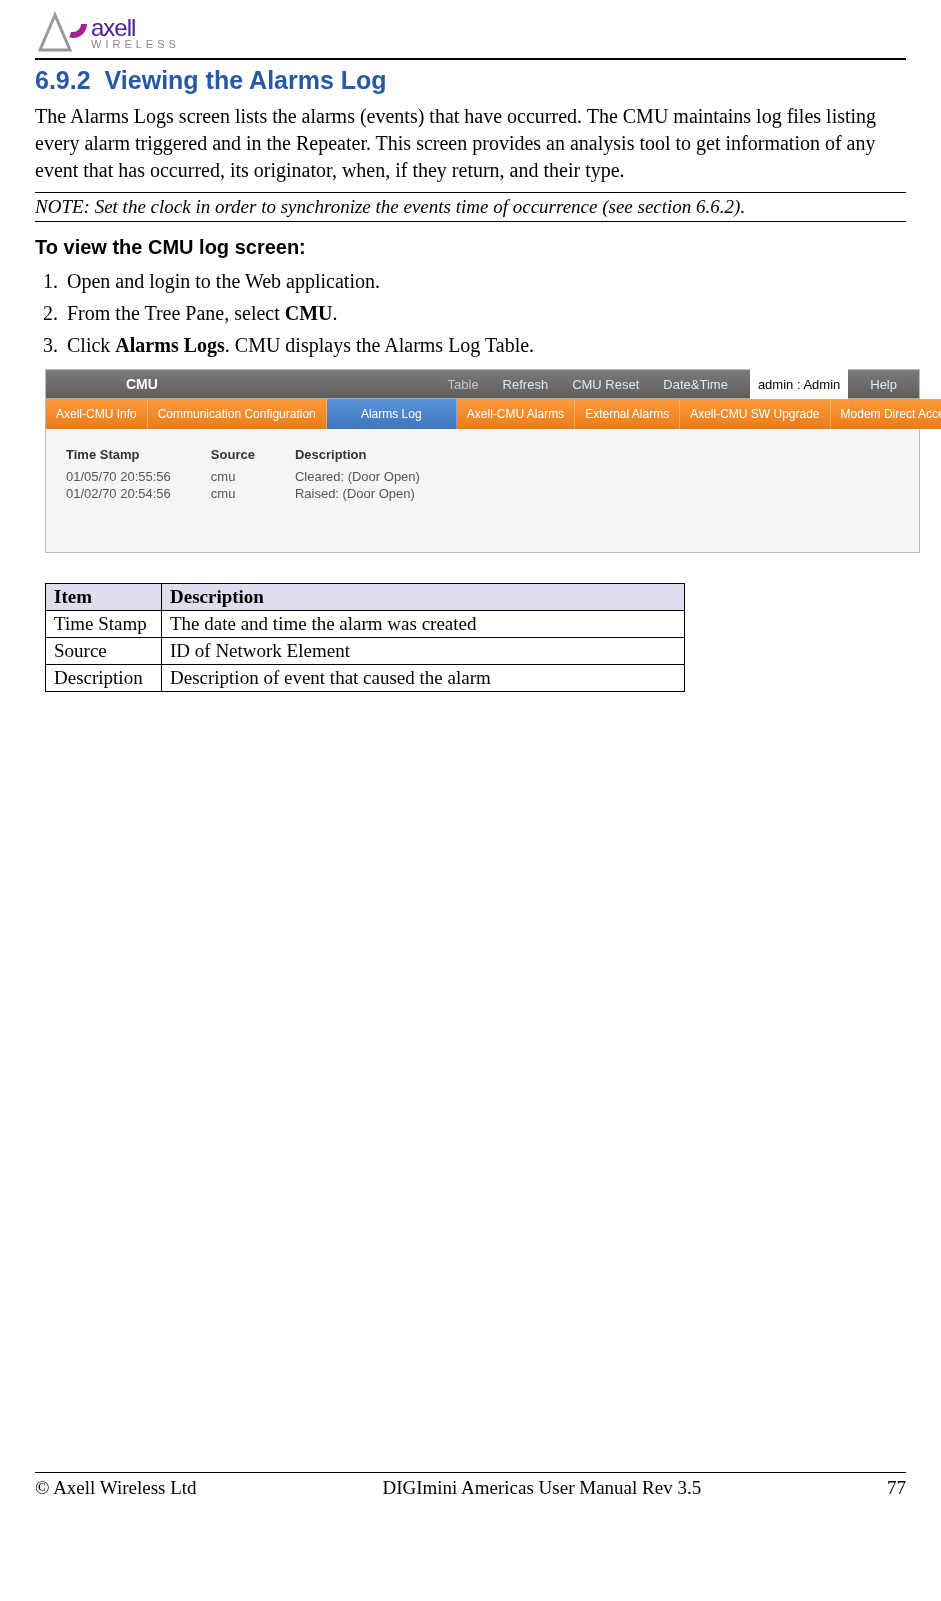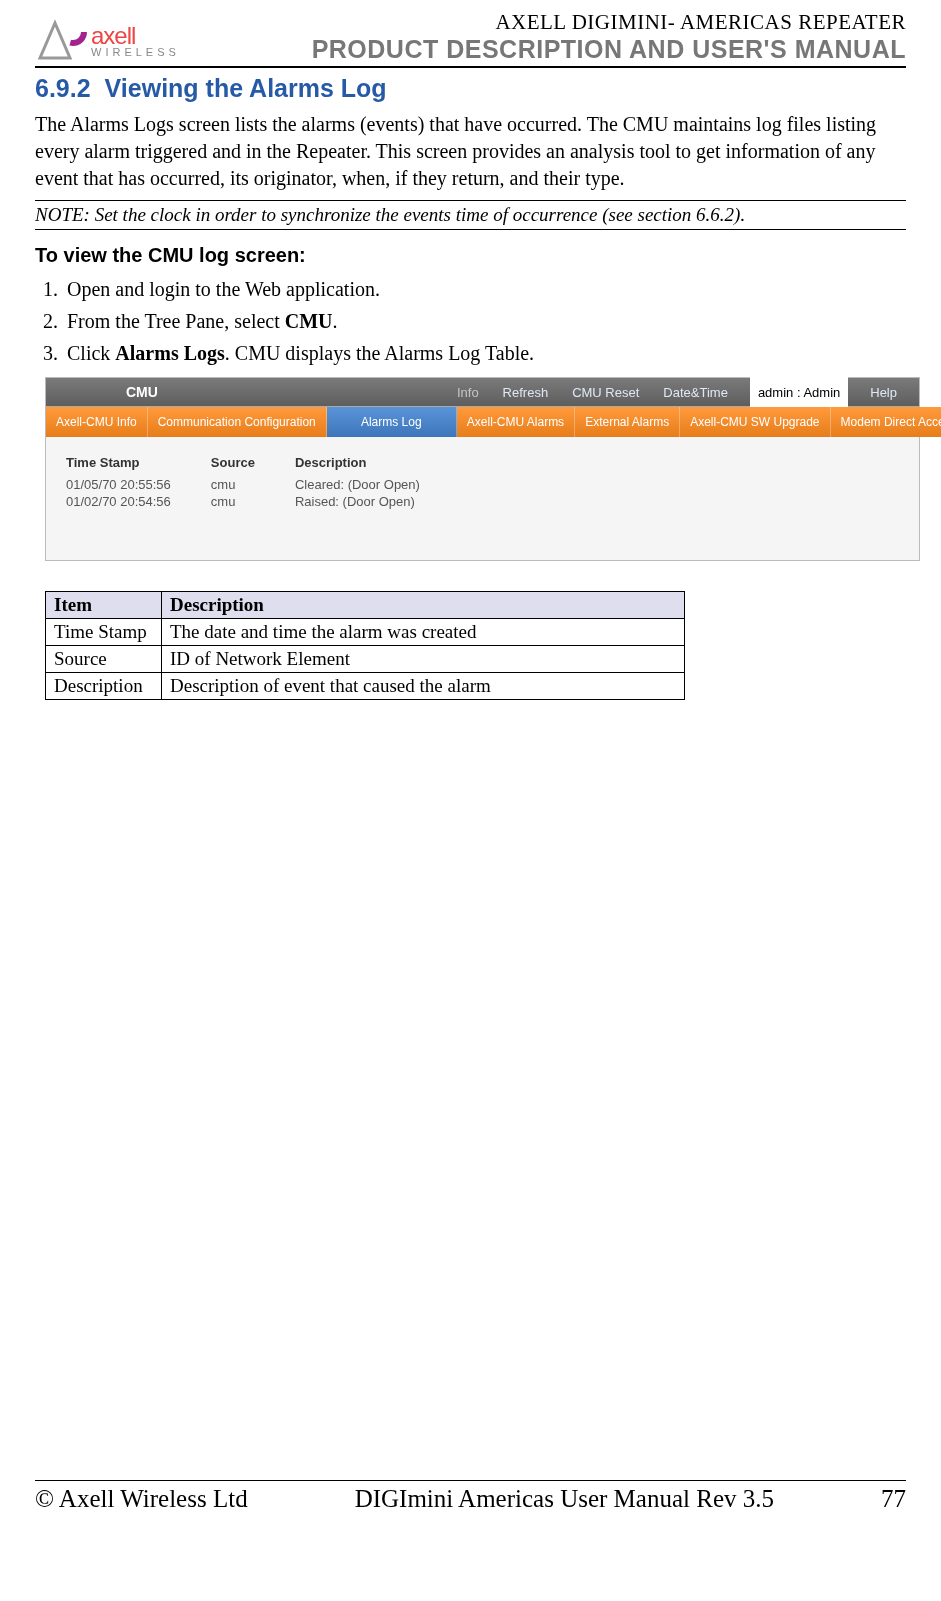--- a/index.html
+++ b/index.html
@@ -24,21 +24,21 @@
     display: flex;
     align-items: center;
     gap: 2px;
   }
   .logo-mark {
     font-size: 0;
   }
   .logo-text {
     font-family: Arial, Helvetica, sans-serif;
     font-size: 24px;
-    color: #ef4444;
+    color: #4c1d95;
     letter-spacing: -1px;
     line-height: 1;
   }
   .logo-sub {
     font-family: Arial, Helvetica, sans-serif;
     font-size: 11px;
     letter-spacing: 4px;
     color: #888;
     margin-top: -2px;
   }
@@ -160,21 +160,21 @@
     text-align: left;
     vertical-align: top;
   }
   table.desc th {
     background: #dedeee;
     font-weight: bold;
   }
   .footer {
     display:flex;
     justify-content: space-between;
-    font-size: 25px;
+    font-size: 19px;
     border-top: 1px solid #000;
     padding-top: 4px;
     margin-top: 780px;
   }
 </style>
 </head>
 <body>
 
 <div class="page">
   <div class="header-row">
@@ -183,24 +183,20 @@
         <svg width="54" height="46" viewBox="0 0 54 46">
           <path d="M5 40 L20 5 L35 40 Z" fill="none" stroke="#999" stroke-width="3"></path>
           <circle cx="38" cy="14" r="11" fill="none" stroke="#a3238e" stroke-width="6" stroke-dasharray="20 50"></circle>
         </svg>
       </span>
       <span class="logo-wrap">
         <span class="logo-text">axell</span>
         <span class="logo-sub">WIRELESS</span>
       </span>
     </div>
-    <div class="header-right">
-      <div class="sup-title">AXELL DIGIMINI- AMERICAS REPEATER</div>
-      <div class="sub-title">PRODUCT DESCRIPTION AND USER'S MANUAL</div>
-    </div>
   </div>
   <hr class="hr-top">
 
   <div class="section-heading">
     <span class="sec-num">6.9.2</span><span>Viewing the Alarms Log</span>
   </div>
 
   <p class="body-text">The Alarms Logs screen lists the alarms (events) that have occurred. The CMU maintains log files listing every alarm triggered and in the Repeater. This screen provides an analysis tool to get information of any event that has occurred, its originator, when, if they return, and their type.</p>
 
   <div class="note-box">NOTE: Set the clock in order to synchronize the events time of occurrence (see section 6.6.2).</div>
@@ -209,21 +205,21 @@
 
   <ol class="steps">
     <li><span>Open and login to the Web application.</span><span class="bold"></span><span></span></li>
     <li><span>From the Tree Pane, select </span><span class="bold">CMU</span><span>.</span></li>
     <li><span>Click </span><span class="bold">Alarms Logs</span><span>. CMU displays the Alarms Log Table.</span></li>
   </ol>
 
   <div class="shot">
     <div class="shot-top">
       <span class="title">CMU</span>
-      <span class="lnk muted">Info</span>
+      <span class="lnk muted">Table</span>
       <span class="lnk">Refresh</span>
       <span class="lnk">CMU Reset</span>
       <span class="lnk">Date&amp;Time</span>
       <span class="user">admin : Admin</span>
       <span class="lnk">Help</span>
     </div>
     <div class="tabs-row">
       <div class="tab">Axell-CMU Info</div>
       <div class="tab">Communication Configuration</div>
       <div class="tab blue">Alarms Log</div>

